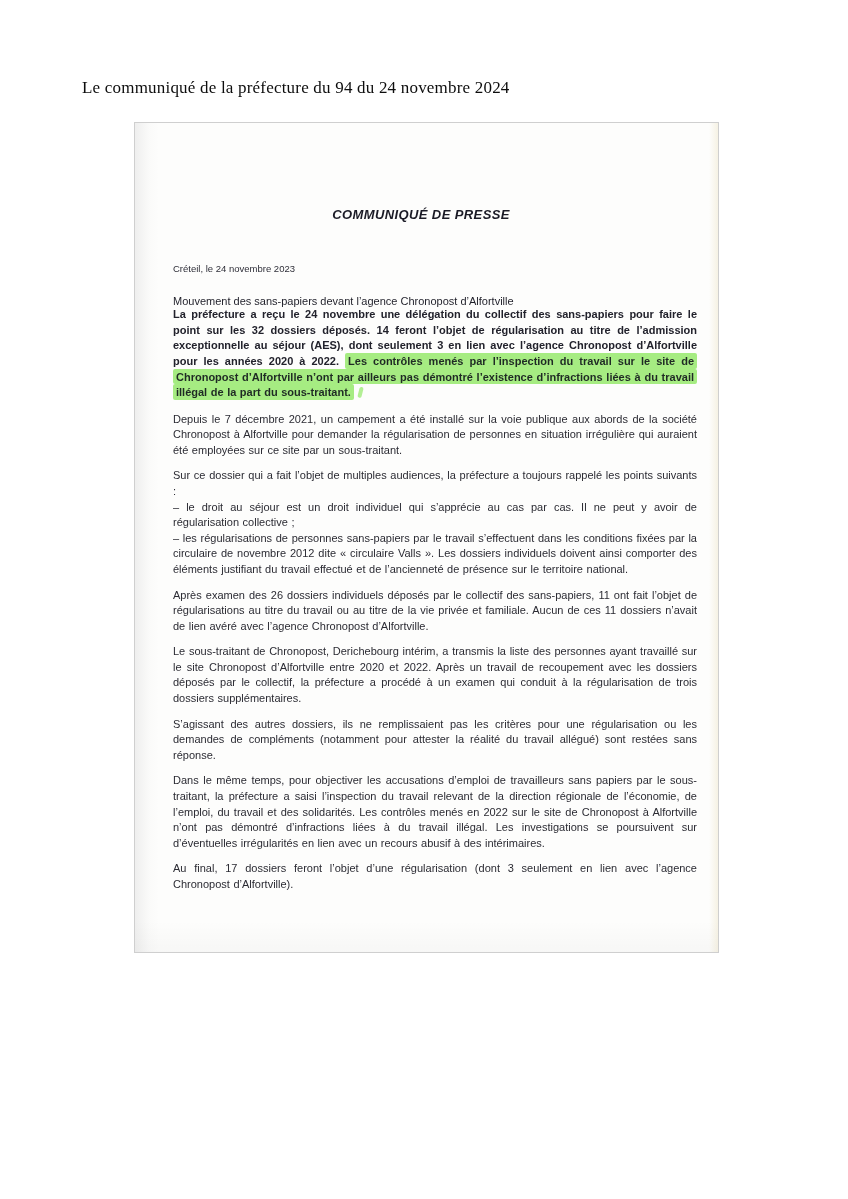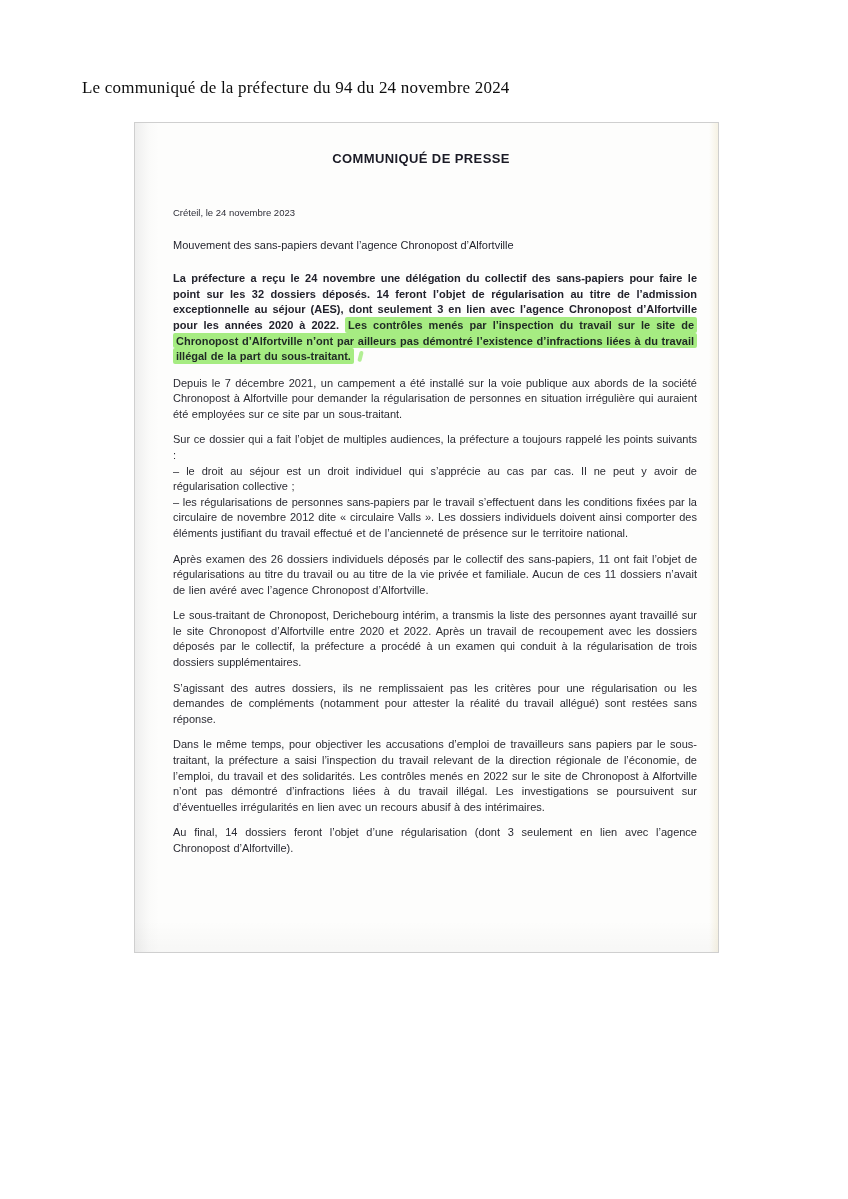--- a/index.html
+++ b/index.html
@@ -36,28 +36,29 @@
       linear-gradient(to left, rgba(216,196,130,0.20), rgba(0,0,0,0) 9px),
       linear-gradient(to top, rgba(0,0,0,0.025), rgba(0,0,0,0) 32px),
       #fdfdfc;
     overflow: hidden;
   }
   .doc-inner {
     padding: 0 21px 0 38px;
     color: #2b2b33;
   }
   .masthead {
-    margin-top: 28px;
+    margin-top: 84px;
     text-align: center;
     position: relative;
     left: -14px;
     font-weight: bold;
     font-size: 13px;
     letter-spacing: 0.4px;
     color: #1b1b26;
+    font-style: italic;
   }
   .dateline {
     margin-top: 41px;
     margin-right: 26px;
     font-size: 9.5px;
     color: #2e2e38;
   }
   .subject {
     margin-top: 21px;
     font-weight: normal;
@@ -67,21 +68,21 @@
   p.body-par {
     margin: 0 0 10px 0;
     font-size: 11px;
     line-height: 15.6px;
     text-align: justify;
     word-spacing: 0.5px;
     white-space: pre-line;
     color: #2b2b33;
   }
   p.lead {
-    margin-top: 20px;
+    margin-top: 0;
     font-weight: bold;
     color: #22222c;
     margin-bottom: 11px;
   }
   mark.hl {
     
     color: #1f2a24;
     padding: 1.5px 3px 2px 3px;
     border-radius: 2px;
     box-decoration-break: clone;
@@ -115,16 +116,16 @@
     <p class="body-par lead"><span>La préfecture a reçu le 24 novembre une délégation du collectif des sans-papiers pour faire le point sur les 32 dossiers déposés. 14 feront l’objet de régularisation au titre de l’admission exceptionnelle au séjour (AES), dont seulement 3 en lien avec l’agence Chronopost d’Alfortville pour les années 2020 à 2022. </span><mark class="hl" style="background: rgb(166, 236, 130);">Les contrôles menés par l’inspection du travail sur le site de Chronopost d’Alfortville n’ont par ailleurs pas démontré l’existence d’infractions liées à du travail illégal de la part du sous-traitant.</mark><span class="hl-tail" style="background: rgb(166, 236, 130);"></span></p>
 
     <p class="body-par">Depuis le 7 décembre 2021, un campement a été installé sur la voie publique aux abords de la société Chronopost à Alfortville pour demander la régularisation de personnes en situation irrégulière qui auraient été employées sur ce site par un sous-traitant.</p>
     <p class="body-par">Sur ce dossier qui a fait l’objet de multiples audiences, la préfecture a toujours rappelé les points suivants :
 – le droit au séjour est un droit individuel qui s’apprécie au cas par cas. Il ne peut y avoir de régularisation collective ;
 – les régularisations de personnes sans-papiers par le travail s’effectuent dans les conditions fixées par la circulaire de novembre 2012 dite « circulaire Valls ». Les dossiers individuels doivent ainsi comporter des éléments justifiant du travail effectué et de l’ancienneté de présence sur le territoire national.</p>
     <p class="body-par">Après examen des 26 dossiers individuels déposés par le collectif des sans-papiers, 11 ont fait l’objet de régularisations au titre du travail ou au titre de la vie privée et familiale. Aucun de ces 11 dossiers n’avait de lien avéré avec l’agence Chronopost d’Alfortville.</p>
     <p class="body-par">Le sous-traitant de Chronopost, Derichebourg intérim, a transmis la liste des personnes ayant travaillé sur le site Chronopost d’Alfortville entre 2020 et 2022. Après un travail de recoupement avec les dossiers déposés par le collectif, la préfecture a procédé à un examen qui conduit à la régularisation de trois dossiers supplémentaires.</p>
     <p class="body-par">S’agissant des autres dossiers, ils ne remplissaient pas les critères pour une régularisation ou les demandes de compléments (notamment pour attester la réalité du travail allégué) sont restées sans réponse.</p>
     <p class="body-par">Dans le même temps, pour objectiver les accusations d’emploi de travailleurs sans papiers par le sous-traitant, la préfecture a saisi l’inspection du travail relevant de la direction régionale de l’économie, de l’emploi, du travail et des solidarités. Les contrôles menés en 2022 sur le site de Chronopost à Alfortville n’ont pas démontré d’infractions liées à du travail illégal. Les investigations se poursuivent sur d’éventuelles irrégularités en lien avec un recours abusif à des intérimaires.</p>
-    <p class="body-par">Au final, 14 dossiers feront l’objet d’une régularisation (dont 3 seulement en lien avec l’agence Chronopost d’Alfortville).</p>
+    <p class="body-par">Au final, 17 dossiers feront l’objet d’une régularisation (dont 3 seulement en lien avec l’agence Chronopost d’Alfortville).</p>
 
   </div>
 </div>
 
 </body></html>

